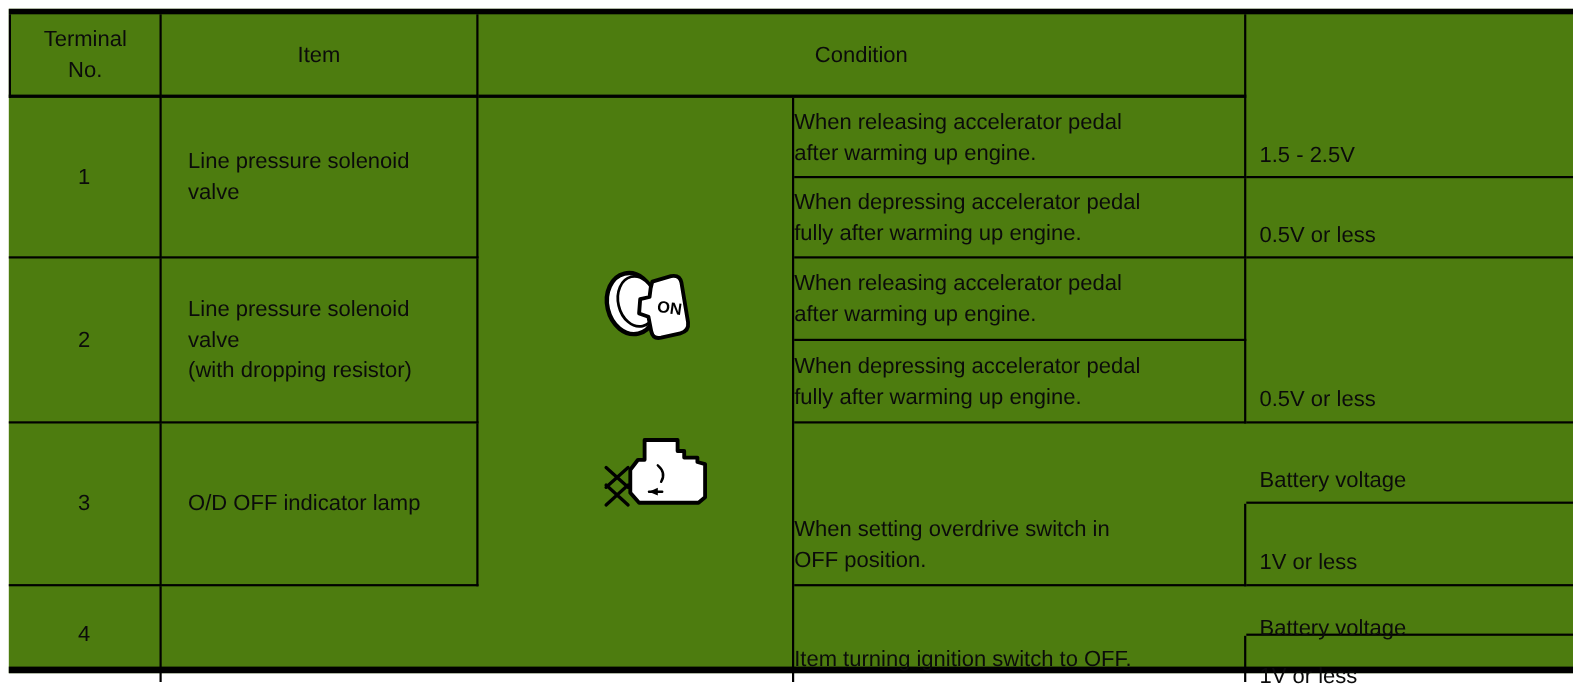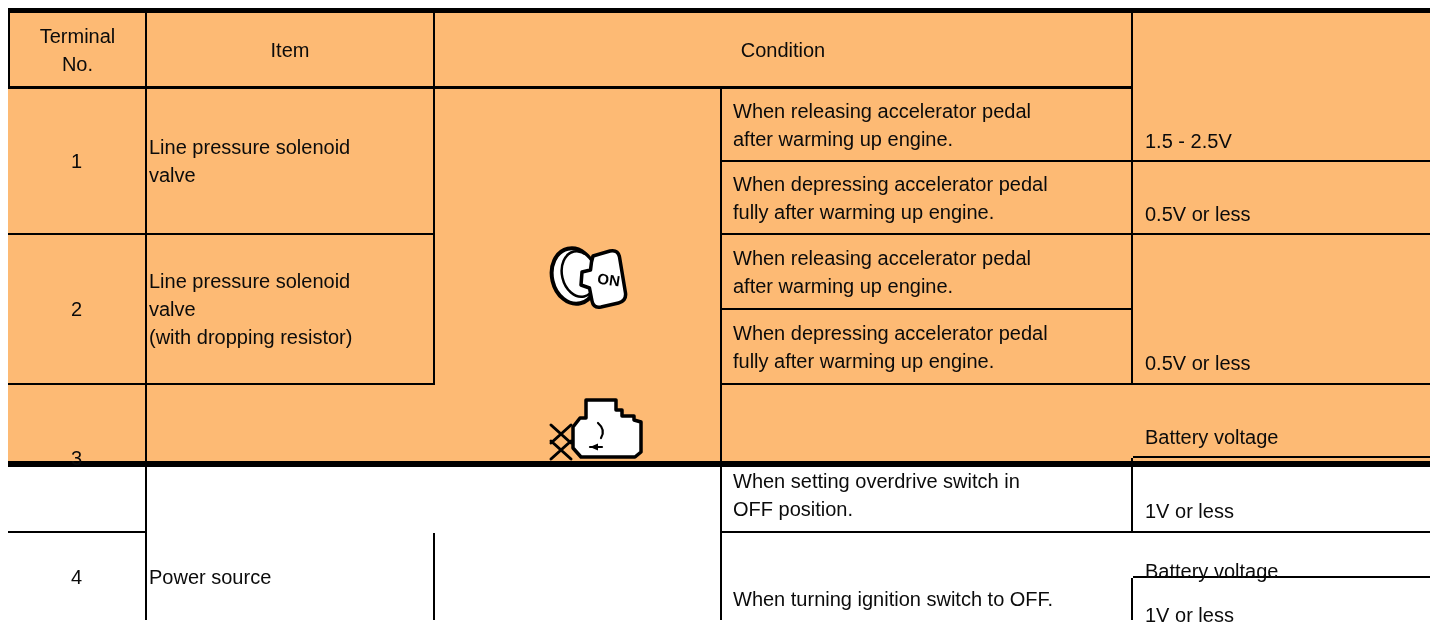--- a/index.html
+++ b/index.html
@@ -1,40 +1,40 @@
 <!DOCTYPE html>
 <html><head>
 <meta charset="utf-8">
 <style>
   * { box-sizing: border-box; margin: 0; padding: 0; }
   html, body { width: 1440px; height: 632px; background: #ffffff; overflow: hidden; }
   body { font-family: "Liberation Sans", "DejaVu Sans", sans-serif; color: #0b0b0b; }
 
   .spec-table {
     position: absolute; left: 8px; top: 8px;
-    width: 1422px; height: 459px;
+    width: 1422px; height: 604px;
     border-top: 5px solid #000;
     border-bottom: 6px solid #000;
     display: grid;
     grid-template-columns: 139px 288px 287px 411px 1fr;
     grid-template-rows: 76px 73px 73px 75px 75px 73px 75px 45px 42px;
-    background: #fdba74;
+    background: #4d7c0f;
   }
 
   .cell { display: flex; align-items: center; font-size: 20px; line-height: 1.4; }
   .br { border-right: 2px solid #000; }
   .bb { border-bottom: 2px solid #000; }
   .hb { border-bottom: 3px solid #000; }
 
   .head { justify-content: center; text-align: center; white-space: pre-line; }
   .head-terminal { border-left: 2px solid #000; }
 
   .term { justify-content: center; }
-  .item { padding-left: 2px; white-space: pre-line; }
-  .cond { padding-left: 11px; padding-right: 6px; white-space: pre-line; }
+  .item { padding-left: 24px; white-space: pre-line; }
+  .cond { padding-right: 6px; white-space: pre-line; }
   .judge { padding-left: 12px; margin-top: 32px; }
 
   .icon-cell { position: relative; }
   .icon-key { position: absolute; left: 112px; top: 152px; }
   .icon-conn { position: absolute; left: 108px; top: 300px; }
 </style>
 </head>
 <body>
 
 <div class="spec-table">
@@ -47,23 +47,23 @@
   <div class="cell term br bb" style="grid-area:2/1/4/2">1</div>
   <div class="cell item br bb" style="grid-area:2/2/4/3">Line pressure solenoid
 valve</div>
 
   <div class="cell term br bb" style="grid-area:4/1/6/2">2</div>
   <div class="cell item br bb" style="grid-area:4/2/6/3">Line pressure solenoid
 valve
 (with dropping resistor)</div>
 
   <div class="cell term br bb" style="grid-area:6/1/8/2">3</div>
+  <div class="cell item br bb" style="grid-area:6/2/8/3">O/D OFF indicator lamp</div>
 
   <div class="cell term br" style="grid-area:8/1/10/2">4</div>
-  <div class="cell item br" style="grid-area:8/2/10/3">Power source</div>
 
   <div class="cell icon-cell br" style="grid-area:2/3/10/4">
     <svg class="icon-key" width="84" height="70" viewBox="0 0 84 70">
       <g fill="#fff" stroke="#000" stroke-linejoin="round">
         <ellipse cx="27" cy="35" rx="22" ry="28" stroke-width="4" transform="rotate(-13 27 35)"></ellipse>
         <ellipse cx="32" cy="33" rx="17" ry="23" stroke-width="2.5" transform="rotate(-13 32 33)"></ellipse>
         <path stroke-width="3.5" d="M46,15 L63,10 Q71,8.5 72.5,16 L78.5,52 Q79.5,60 71.5,62 L54,66 Q46.5,67.5 45,60 L42.5,47 L34,44 L35,31 L43.5,29 L44.5,21 Z"></path>
       </g>
       <text x="61" y="44" transform="rotate(8 61 44)" font-size="15" font-weight="bold" text-anchor="middle" fill="#000" font-family="Liberation Sans, sans-serif">ON</text>
     </svg>
@@ -95,16 +95,16 @@
   <div class="cell judge bb" style="grid-area:5/5/6/6">0.5V or less</div>
 
   <div class="cell judge bb" style="grid-area:6/5/7/6">Battery voltage</div>
 
   <div class="cell cond br bb" style="grid-area:7/4/8/5">When setting overdrive switch in
 OFF position.</div>
   <div class="cell judge bb" style="grid-area:7/5/8/6">1V or less</div>
 
   <div class="cell judge bb" style="grid-area:8/5/9/6">Battery voltage</div>
 
-  <div class="cell cond br" style="grid-area:9/4/10/5">When turning ignition switch to OFF.</div>
+  <div class="cell cond br" style="grid-area:9/4/10/5">Item turning ignition switch to OFF.</div>
   <div class="cell judge" style="grid-area:9/5/10/6">1V or less</div>
 
 </div>
 
 </body></html>

